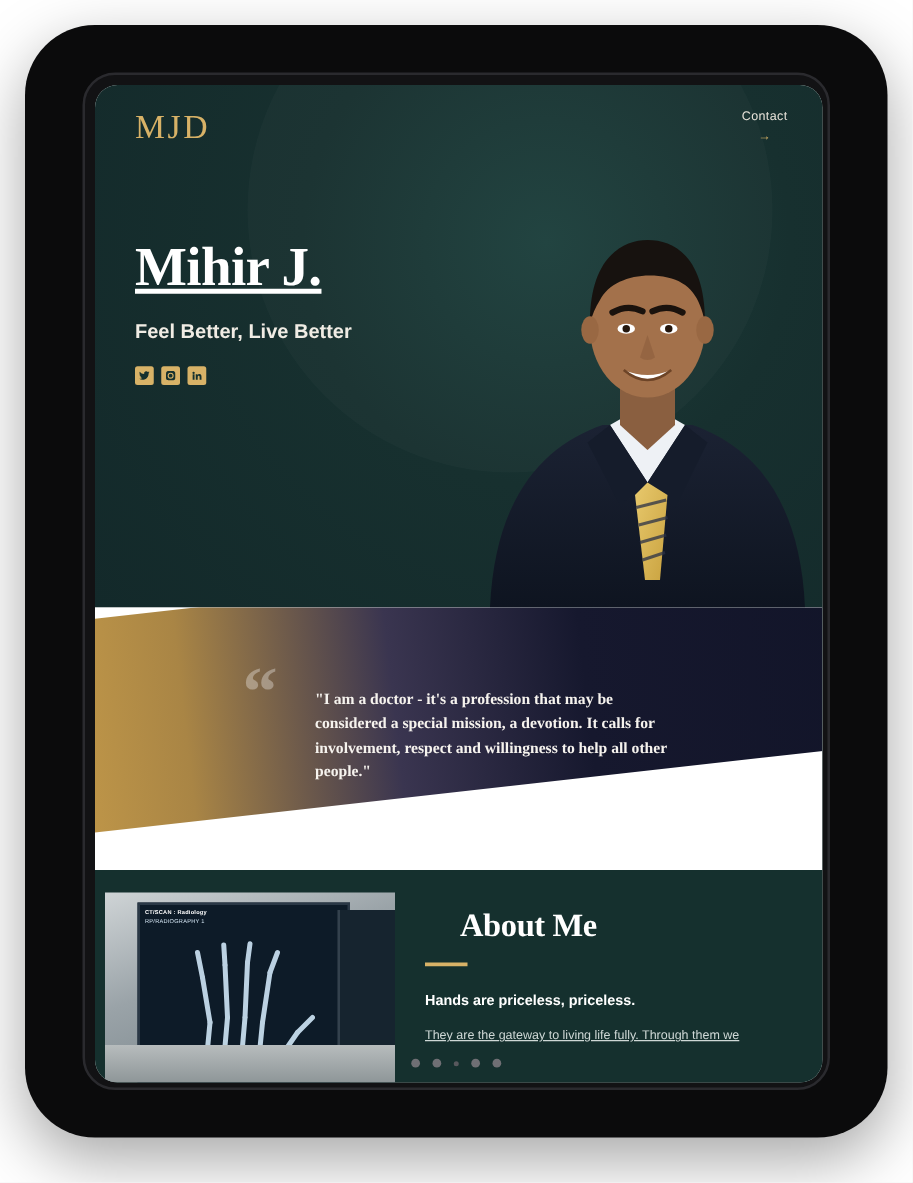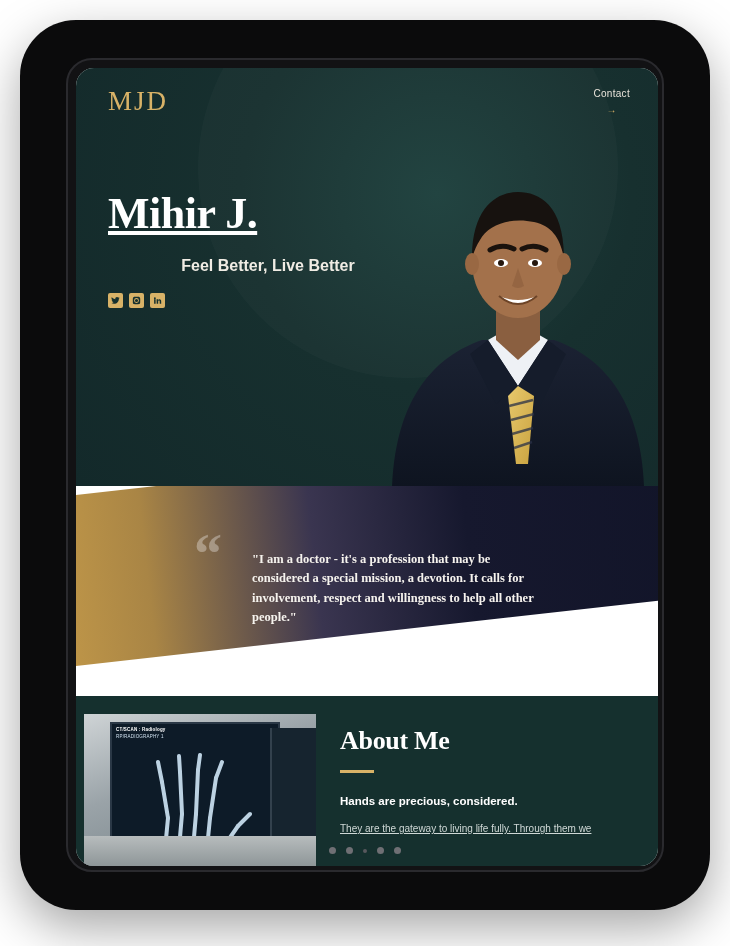--- a/index.html
+++ b/index.html
@@ -118,21 +118,20 @@
     line-height: 1.02;
     letter-spacing: -0.5px;
     margin-bottom: 20px;
     text-decoration: underline;
   }
   .hero-sub {
     color: #f0ece4;
     font-size: 16px;
     font-weight: 600;
     margin-bottom: 18px;
-    text-align: center;
   }
   .socials { display: flex; gap: 6px; }
   .social {
     width: 15px; height: 15px;
     background: #d8b267;
     border-radius: 2px;
     display: flex; align-items: center; justify-content: center;
     cursor: pointer;
   }
   .social svg { width: 9px; height: 9px; fill: #15302e; }
@@ -232,20 +231,21 @@
     position: absolute;
     left: 264px; top: 30px;
     right: 18px;
   }
   .about-title {
     font-family: "Liberation Serif", serif;
     color: #ffffff;
     font-size: 26px;
     font-weight: 700;
     letter-spacing: -0.3px;
+    margin-left: 28px;
   }
   .gold-rule {
     width: 34px; height: 3px;
     background: #d8b267;
     margin: 14px 0 22px 0;
   }
   .about-lead {
     color: #ffffff;
     font-size: 11.5px;
     font-weight: 700;
@@ -396,21 +396,21 @@
                   </g>
                 </svg>
               </div>
               <div class="side-monitor"></div>
               <div class="desk"></div>
             </div>
 
             <div class="about-right">
               <h2 class="about-title">About Me</h2>
               <div class="gold-rule"></div>
-              <div class="about-lead">Hands are precious, considered.</div>
+              <div class="about-lead">Hands are priceless, priceless.</div>
               <div class="about-body">They are the gateway to living life fully. Through them we</div>
             </div>
           </section>
 
         </div>
       </div>
 
       <div class="home-dots">
         <span></span>
         <span></span>

